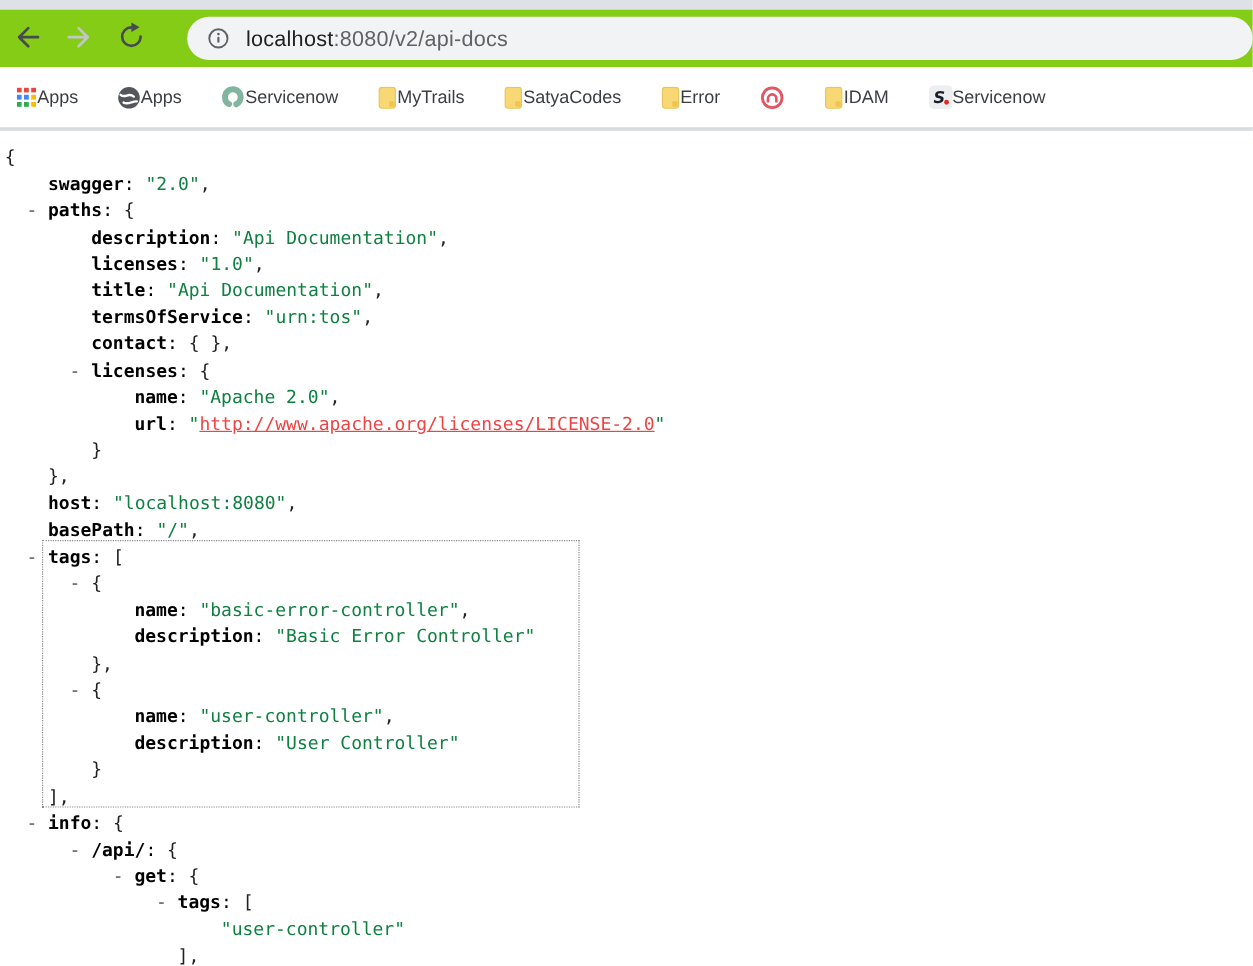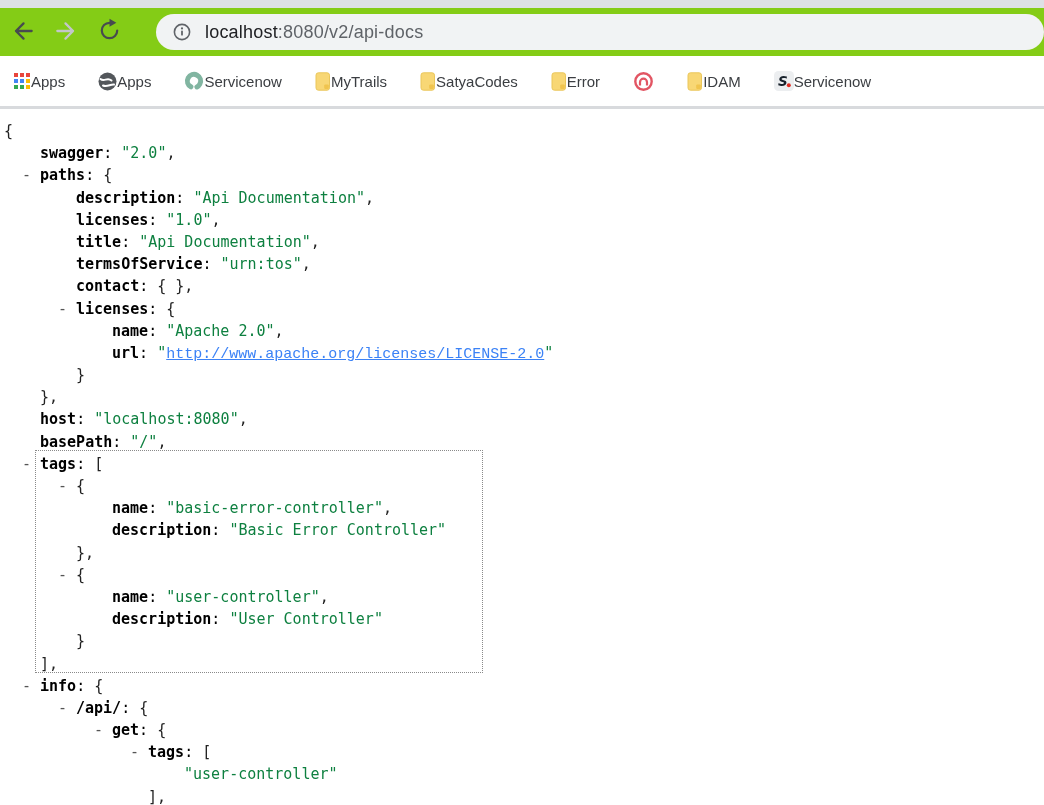--- a/index.html
+++ b/index.html
@@ -17,21 +17,21 @@
   .bm{display:flex;align-items:center;margin-right:33px;cursor:pointer;flex:0 0 auto;}
   .bm-label{font-size:15px;color:#3b3e42;}
 
   
   .content{position:relative;padding-top:11px;font-family:"DejaVu Sans Mono",monospace;font-size:15px;color:#222;}
   .jline{position:relative;height:22.2px;line-height:22.2px;white-space:pre;}
   .jmark{position:absolute;top:0;color:#555;cursor:pointer;}
   .t-k{font-weight:bold;color:#000;}
   .t-c{color:#000;}
   .t-g{color:#0e8040;}
-  .t-a{color:#3b82f6;text-decoration:underline;cursor:pointer;font-family:Liberation Mono, monospace;}
+  .t-a{color:#ef4444;text-decoration:underline;cursor:pointer;}
   .t-p{color:#222;}
   .tags-outline{position:absolute;left:35px;top:341px;width:446px;height:221px;border:1px dotted #8a8a8a;pointer-events:none;}
 </style>
 </head>
 <body>
 
 <div>
   <div class="tabstrip"></div>
 
   <div class="toolbar">

